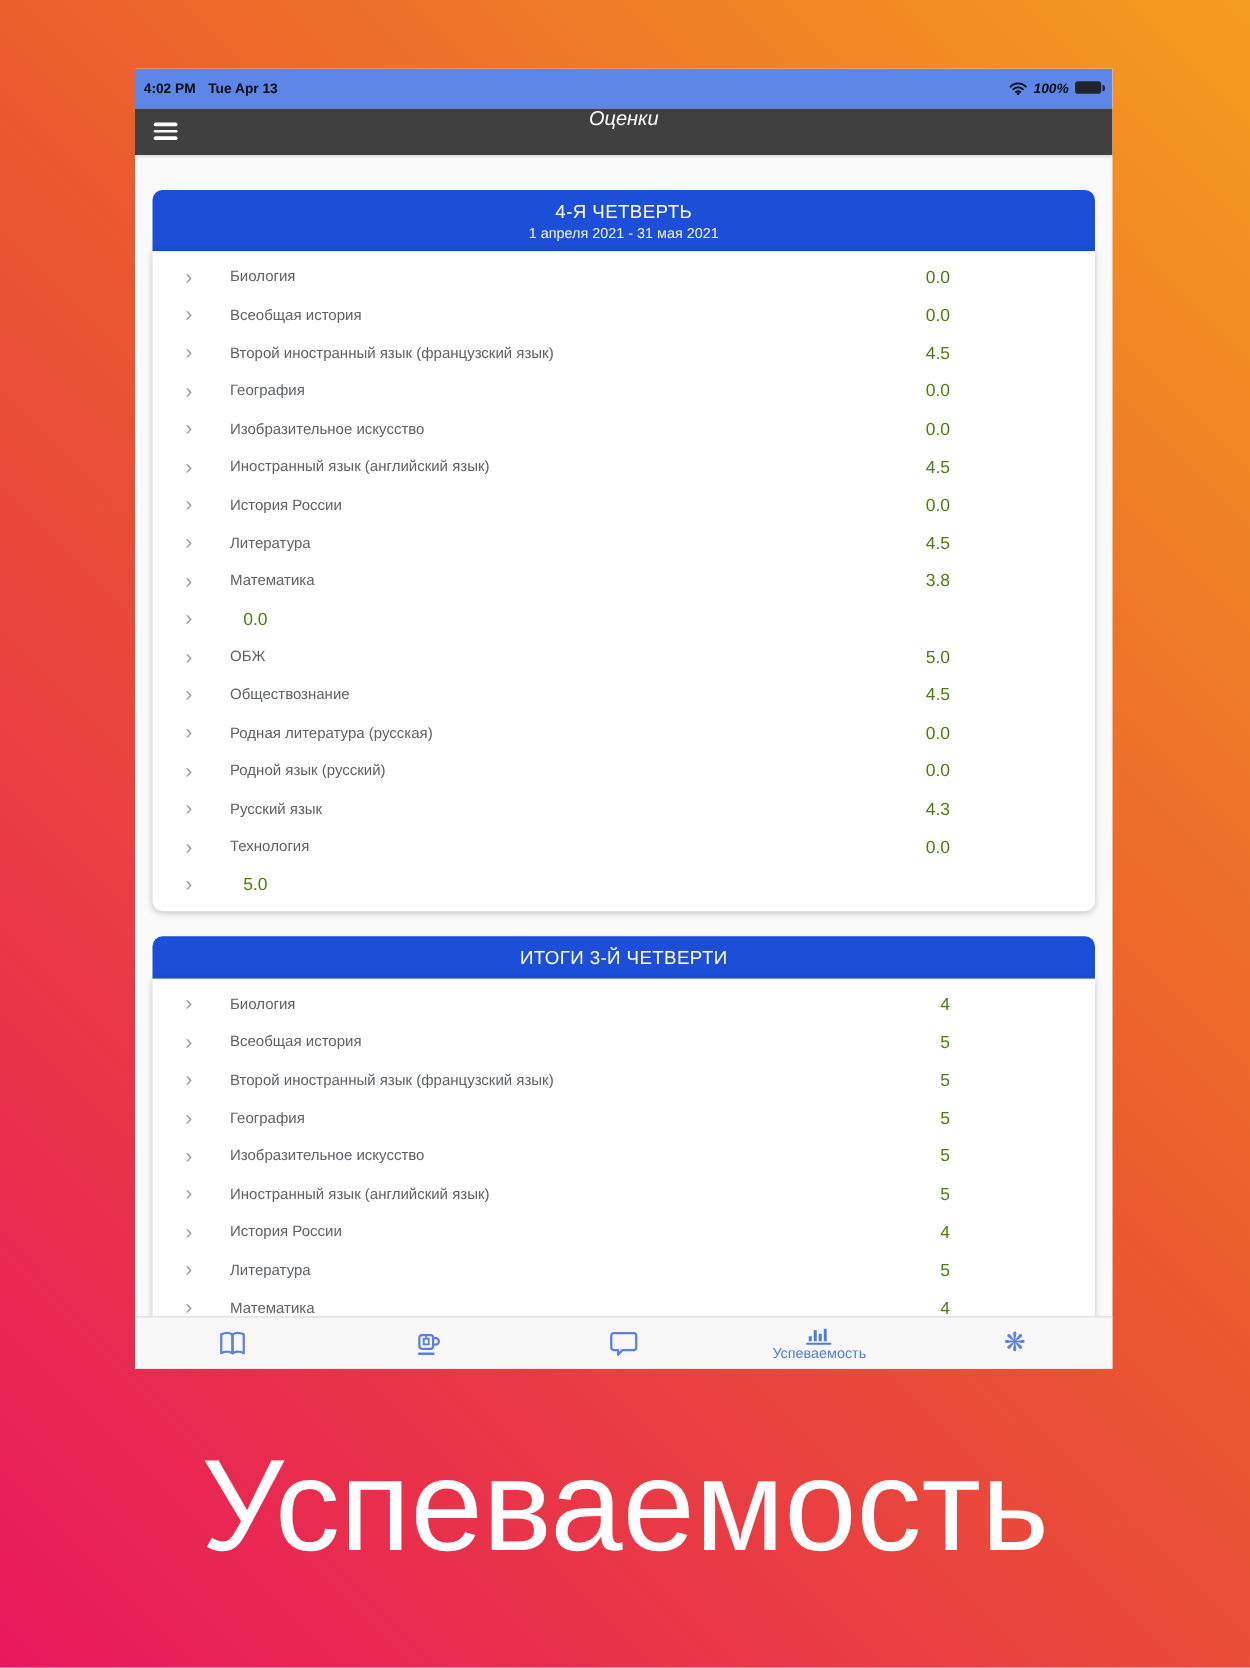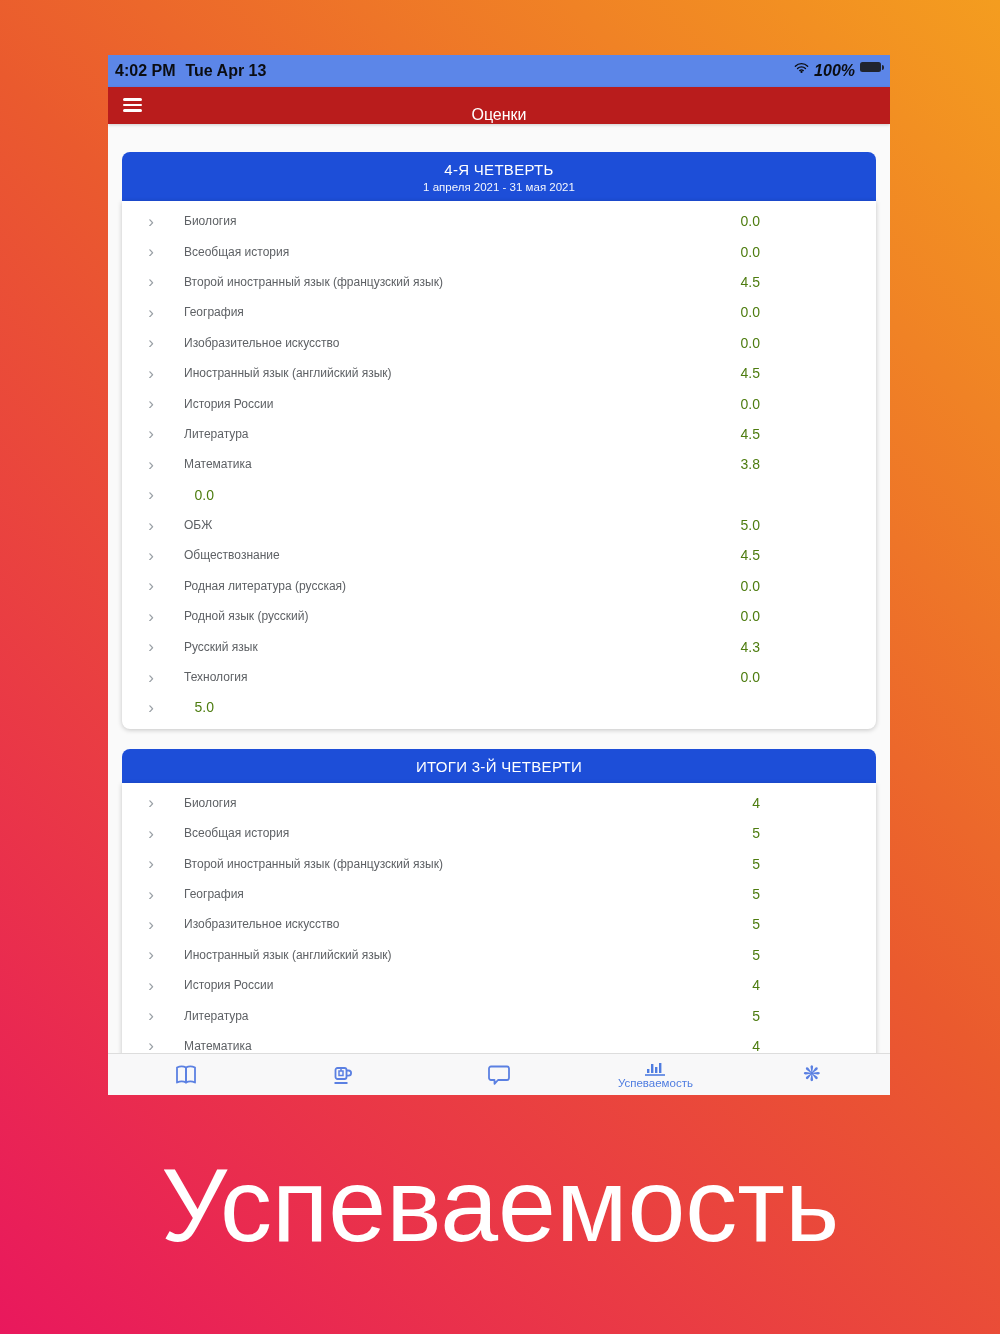--- a/index.html
+++ b/index.html
@@ -12,31 +12,31 @@
   }
 
   
   .screen{
     position:absolute; left:108px; top:55px; width:782px; height:1040px;
     background:#fafafa; overflow:hidden;
   }
 
   .statusbar{
     height:20px; background:#5c86e8; display:flex; align-items:center;
-    justify-content:space-between; padding:16px 7px; font-size:16px; font-weight:bold; color:#0b0d12;
+    justify-content:space-between; padding:16px 7px; font-size:11px; font-weight:bold; color:#0b0d12;
   }
   .sb-left{ display:flex; gap:10px; align-items:center; }
   .sb-right{ display:flex; gap:5px; align-items:flex-start;font-style:italic; }
   .wifi-svg{ width:15px; height:11px; display:block; }
   .battery{ position:relative; width:21px; height:10px; background:#20242e; border-radius:2.5px; margin-right:2px; }
   .battery::after{ content:''; position:absolute; right:-3px; top:2.5px; width:2px; height:5px; background:#20242e; border-radius:0 2px 2px 0; }
 
   .navbar{
-    height:37px; background:#b91c1c; position:relative; display:flex; align-items:flex-end; justify-content:center;
-    box-shadow:0 1px 3px rgba(0,0,0,.18); z-index:3;
+    height:37px; background:#404040; position:relative; display:flex; align-items:flex-start; justify-content:center;
+    box-shadow:0 1px 3px rgba(0,0,0,.18); z-index:3;font-style:italic;
   }
   .nav-title{ color:#fff; font-size:16px; }
   .hamburger{ position:absolute; left:15px; top:9px; width:19px; height:18px; display:flex; flex-direction:column; justify-content:center; gap:3px; cursor:pointer; }
   .hamburger span{ display:block; height:2.5px; background:#fff; border-radius:2px; }
 
   .content{ padding:28px 14px 0 14px; }
 
   .card{ margin-bottom:20px; }
   .card-head{
     background:#1d4ed8; border-radius:8px 8px 0 0; color:#fff; text-align:center;

